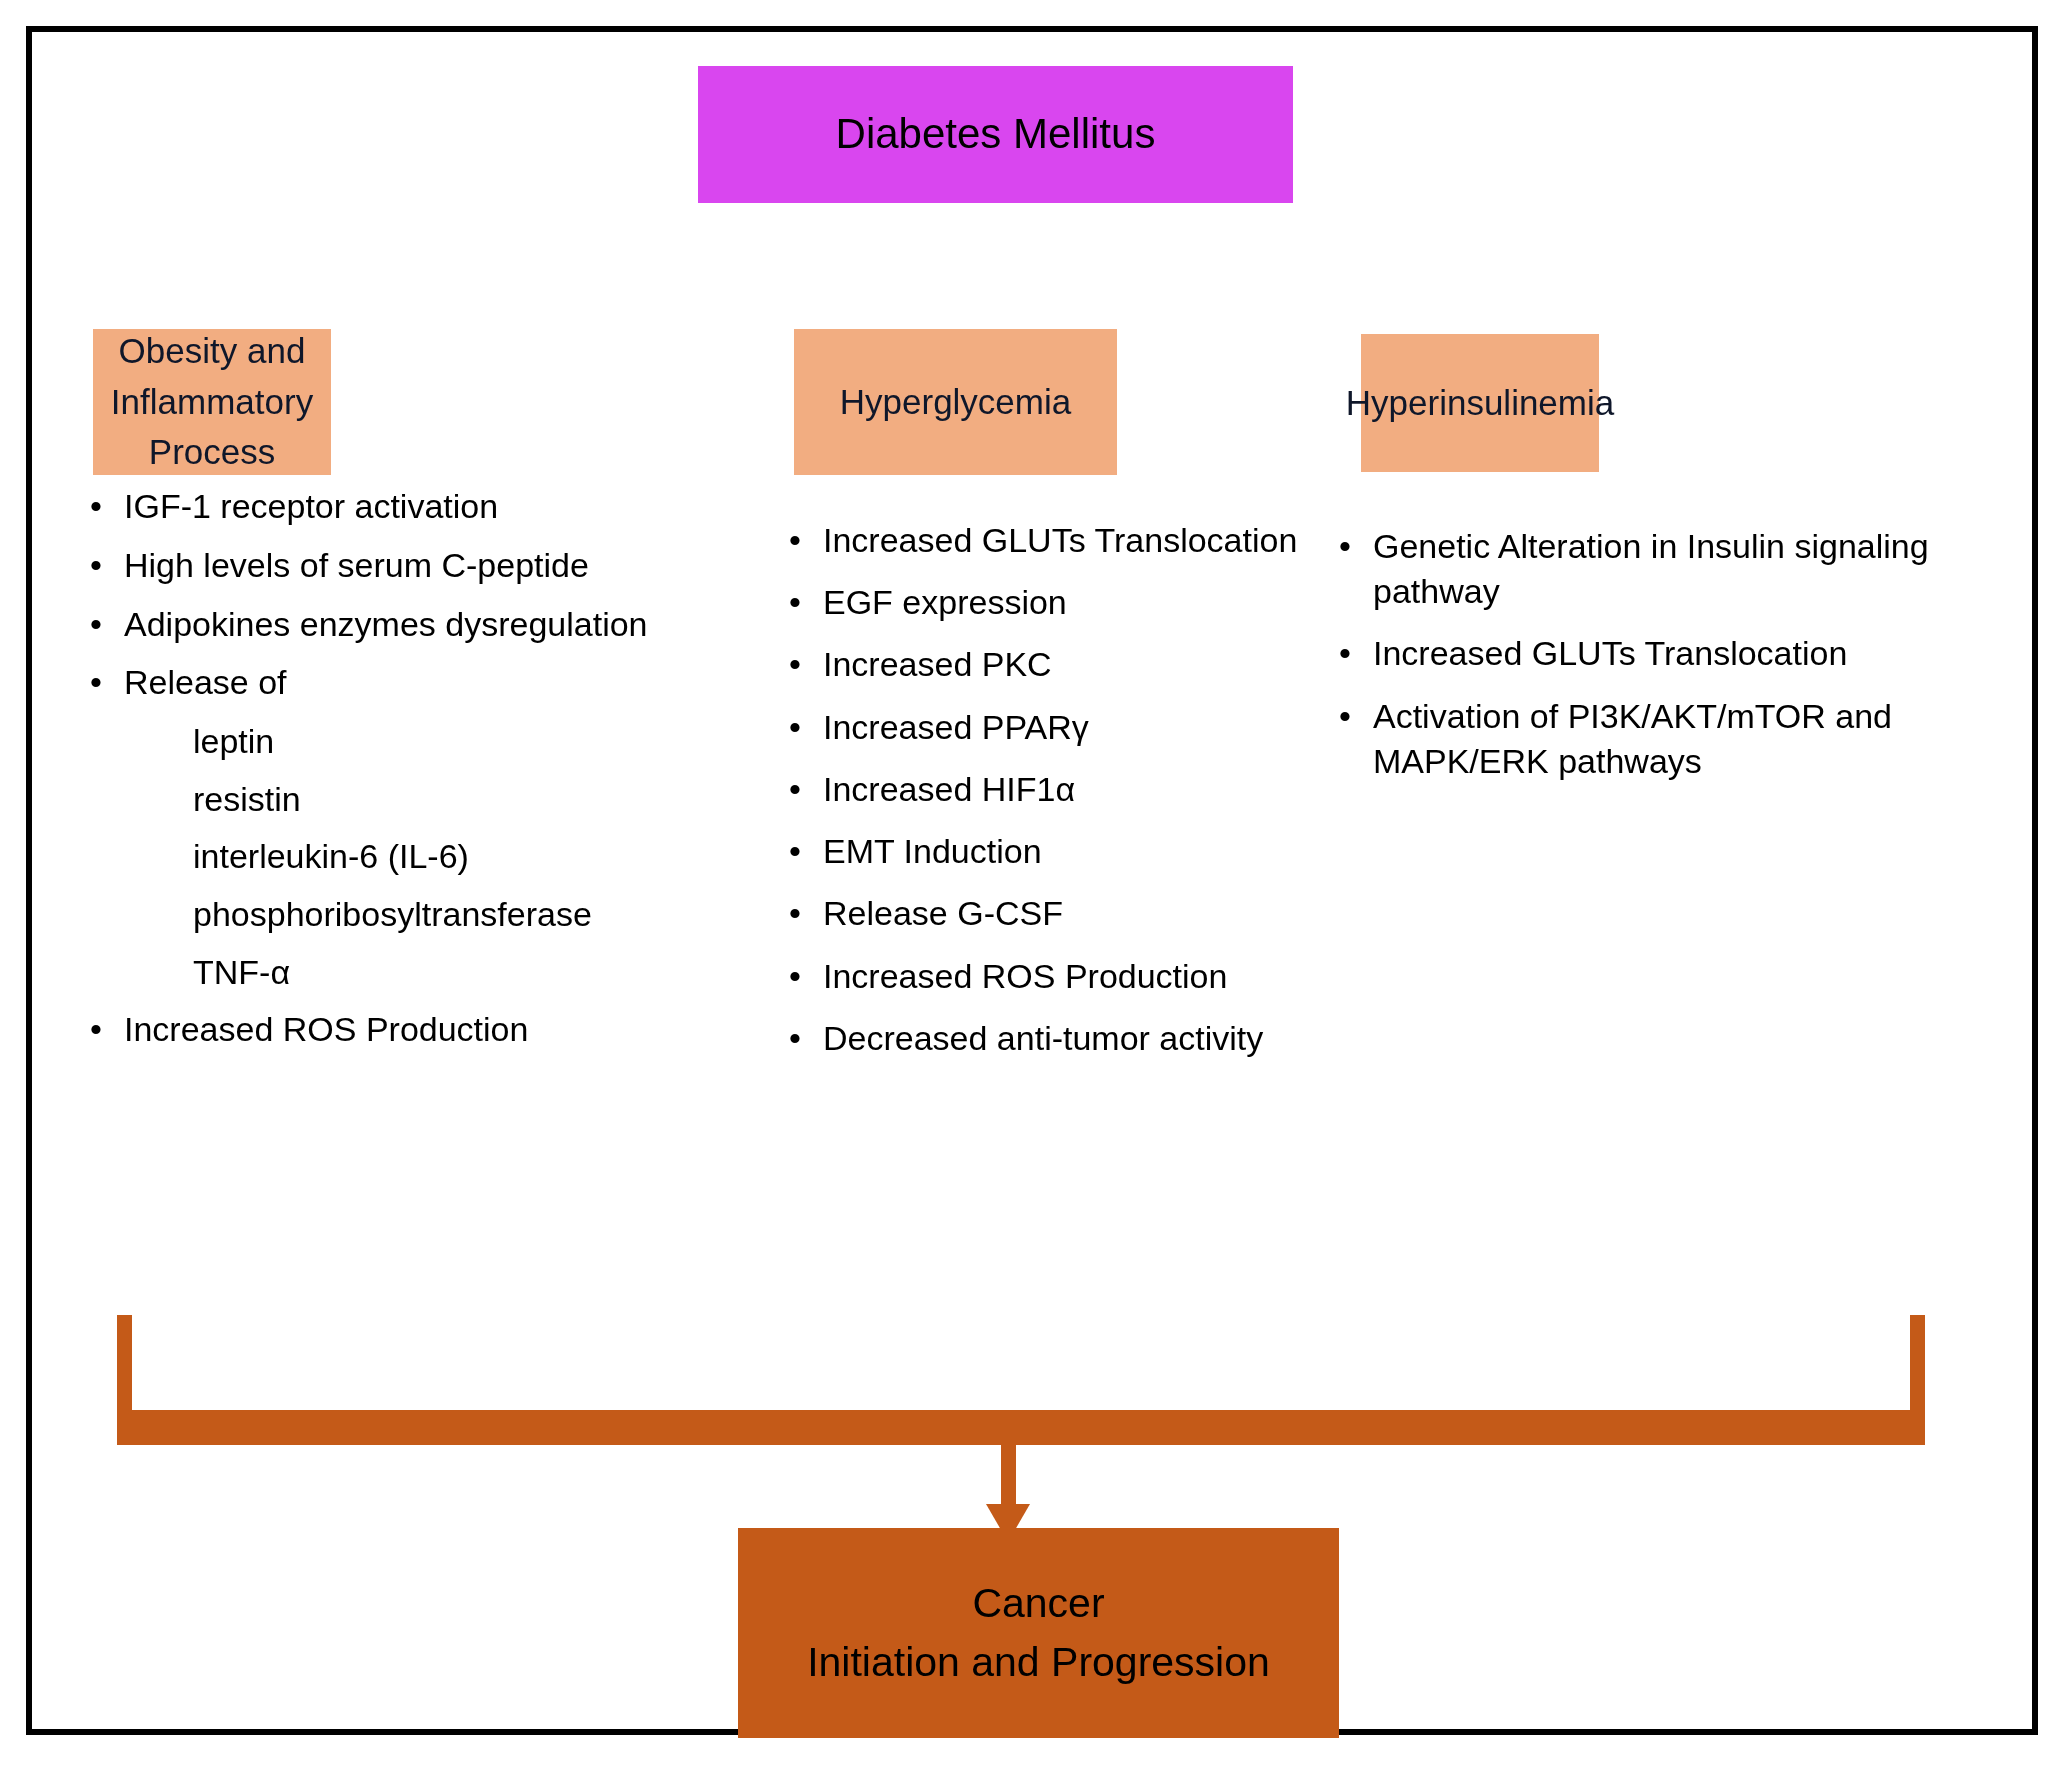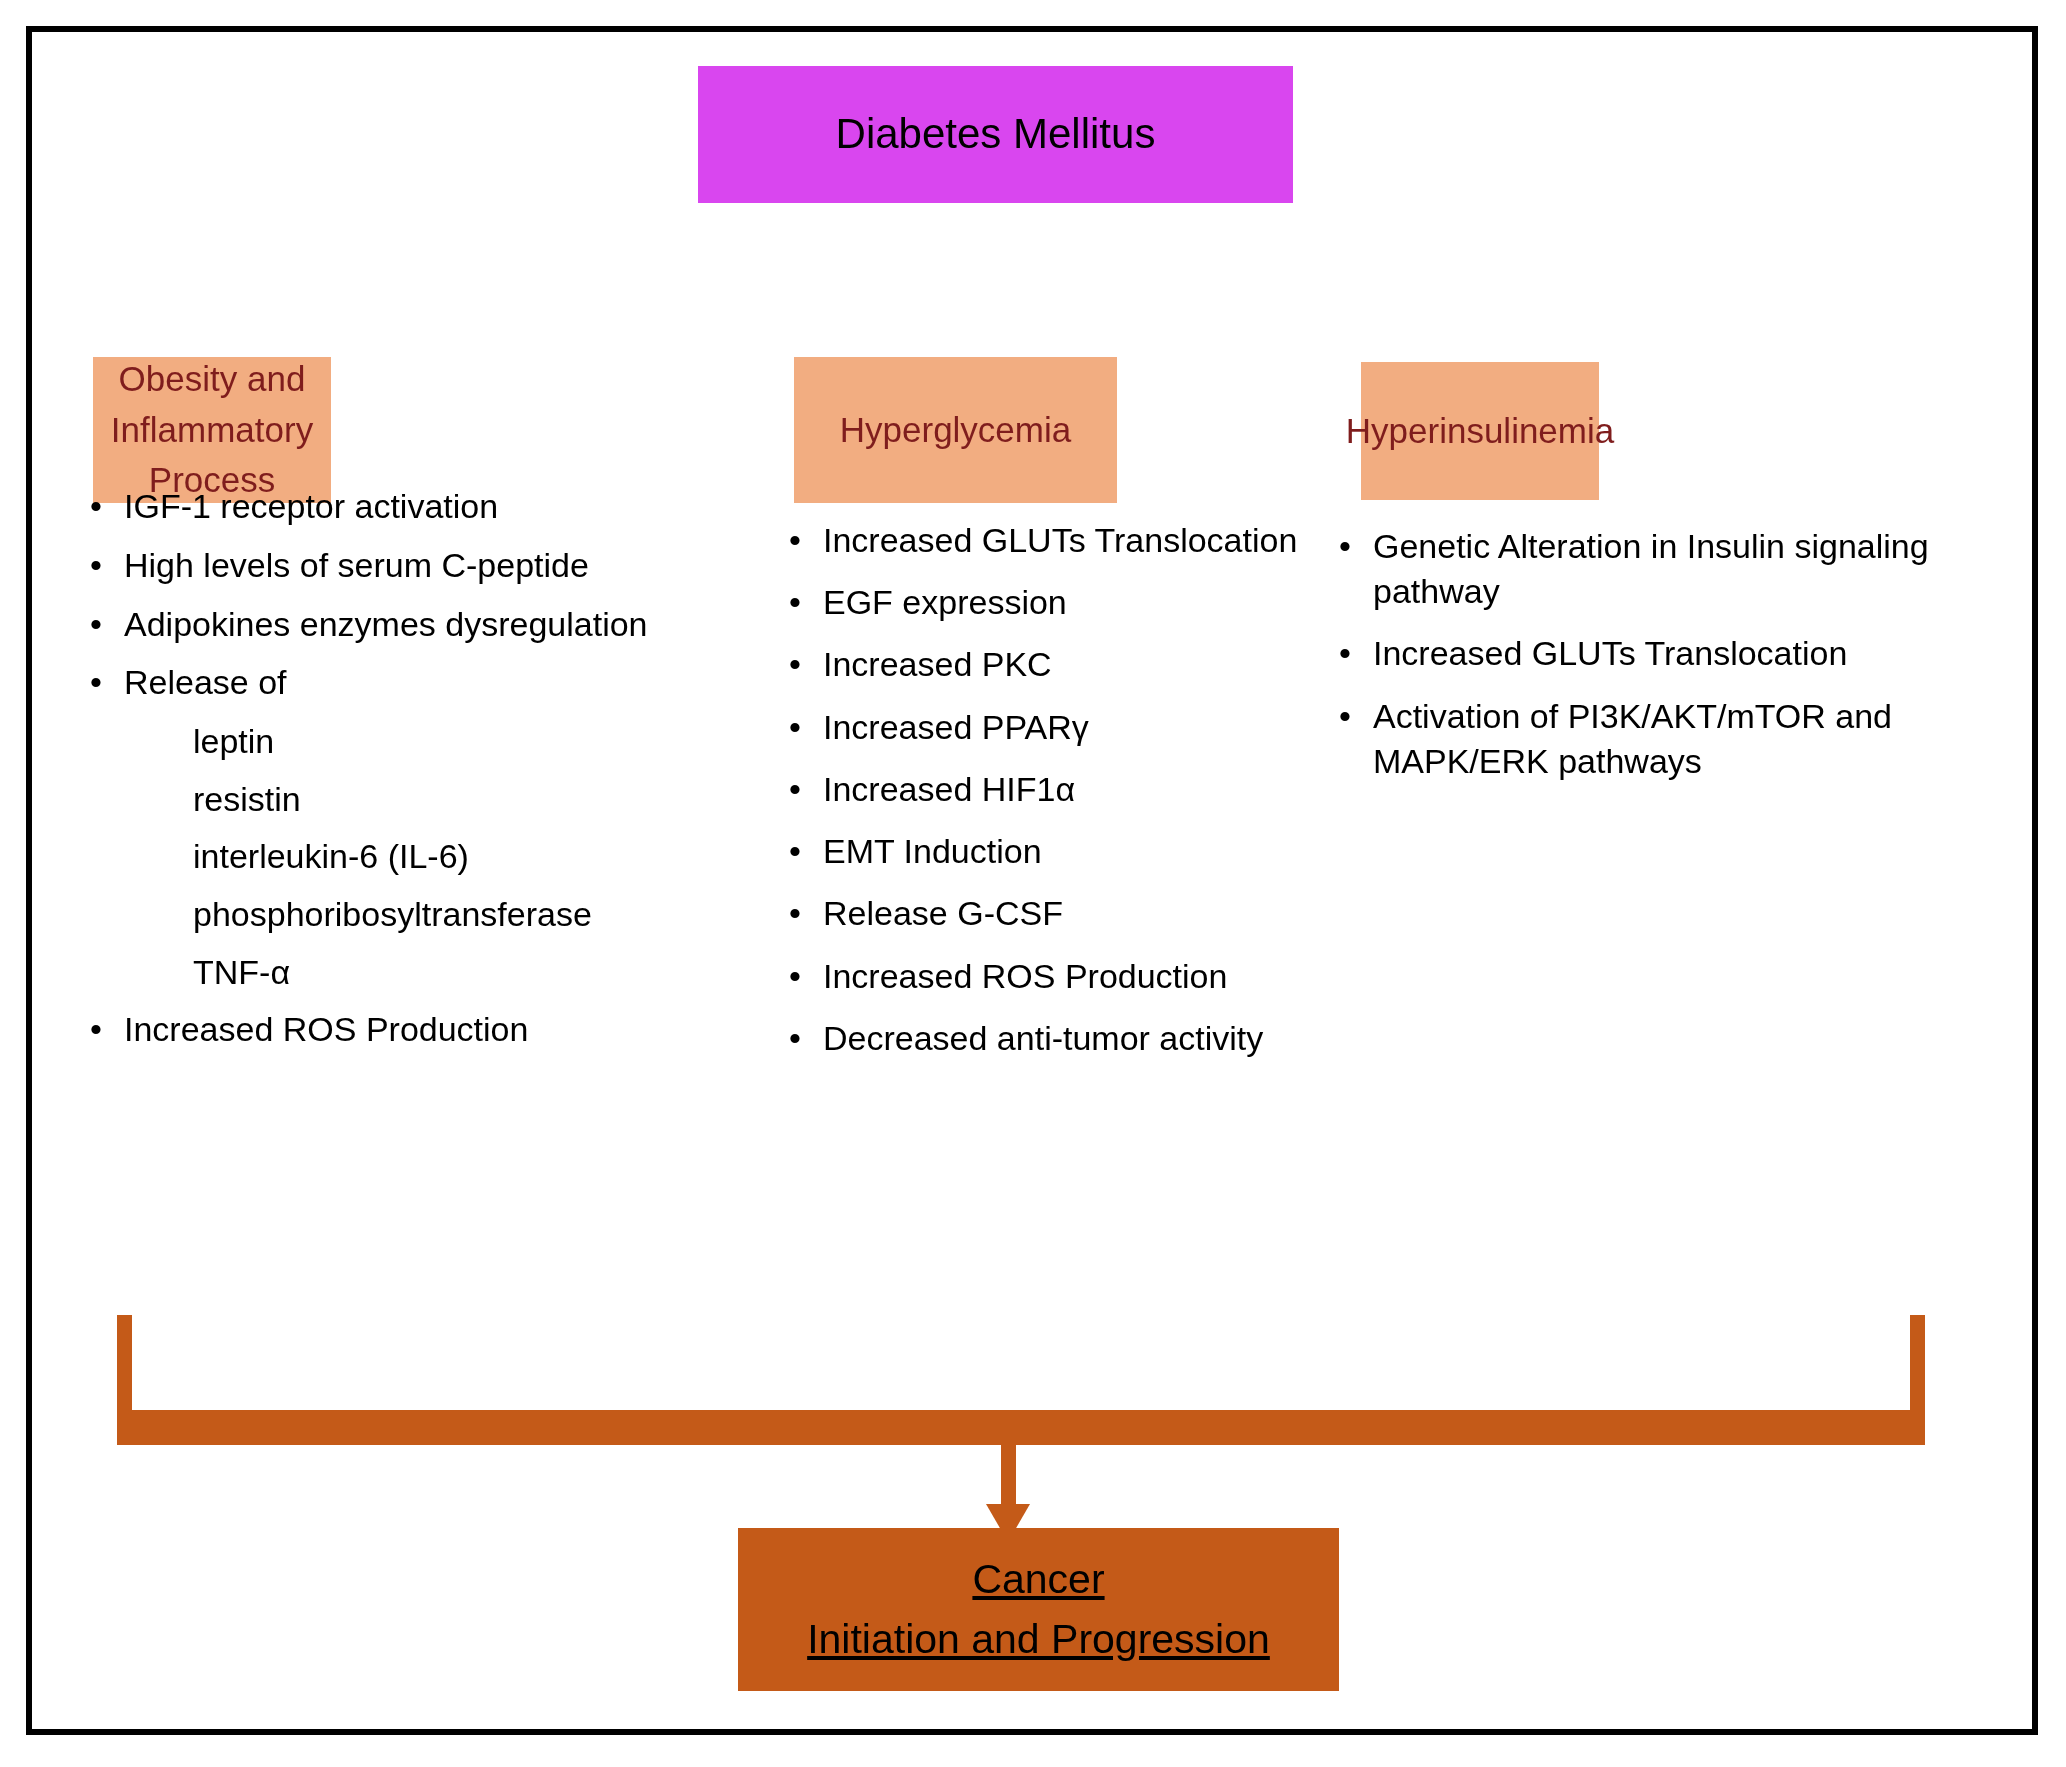--- a/index.html
+++ b/index.html
@@ -24,22 +24,22 @@
   }
   #title-box .title-text{
     color:#000000;font-size:42px;line-height:1.15;
     letter-spacing:0px;text-align:center;
   }
 
   
   .col-head{
     position:absolute;background:#F2AD81;
     display:flex;align-items:center;justify-content:center;
-    text-align:center;color:#7f1d1d;
-    font-size:35px;line-height:1.45;margin-top:28px;
+    text-align:center;color:#0f172a;
+    font-size:35px;line-height:1.45;
   }
   #head-1{left:61px;top:297px;width:238px;height:146px;}
   #head-2{left:762px;top:297px;width:323px;height:146px;text-align:center;}
   #head-3{left:1329px;top:302px;width:238px;height:138px;}
 
   
   .col{position:absolute;color:#000;}
   .col ul{list-style:none;margin:0;padding:0;}
   .col li{
     position:relative;padding-left:42px;
@@ -70,23 +70,23 @@
     position:absolute;left:969px;top:1407px;width:14.7px;height:73px;background:#C45A18;
   }
   #arrow-head{
     position:absolute;left:954px;top:1472px;width:0;height:0;
     border-left:22.6px solid transparent;border-right:22.6px solid transparent;
     border-top:38px solid #C45A18;
   }
 
   
   #cancer-box{
-    position:absolute;left:706px;top:1496px;width:601px;height:163px;
+    position:absolute;left:706px;top:1496px;width:601px;height:210px;
     background:#C45A18;display:flex;flex-direction:column;
-    align-items:center;justify-content:center;text-decoration:underline;
+    align-items:center;justify-content:center;
   }
   #cancer-box .line{
     color:#000;font-size:41px;line-height:1.45;text-align:center;
   }
 </style>
 </head>
 <body>
 
 <div id="frame">
   <div class="canvas">

